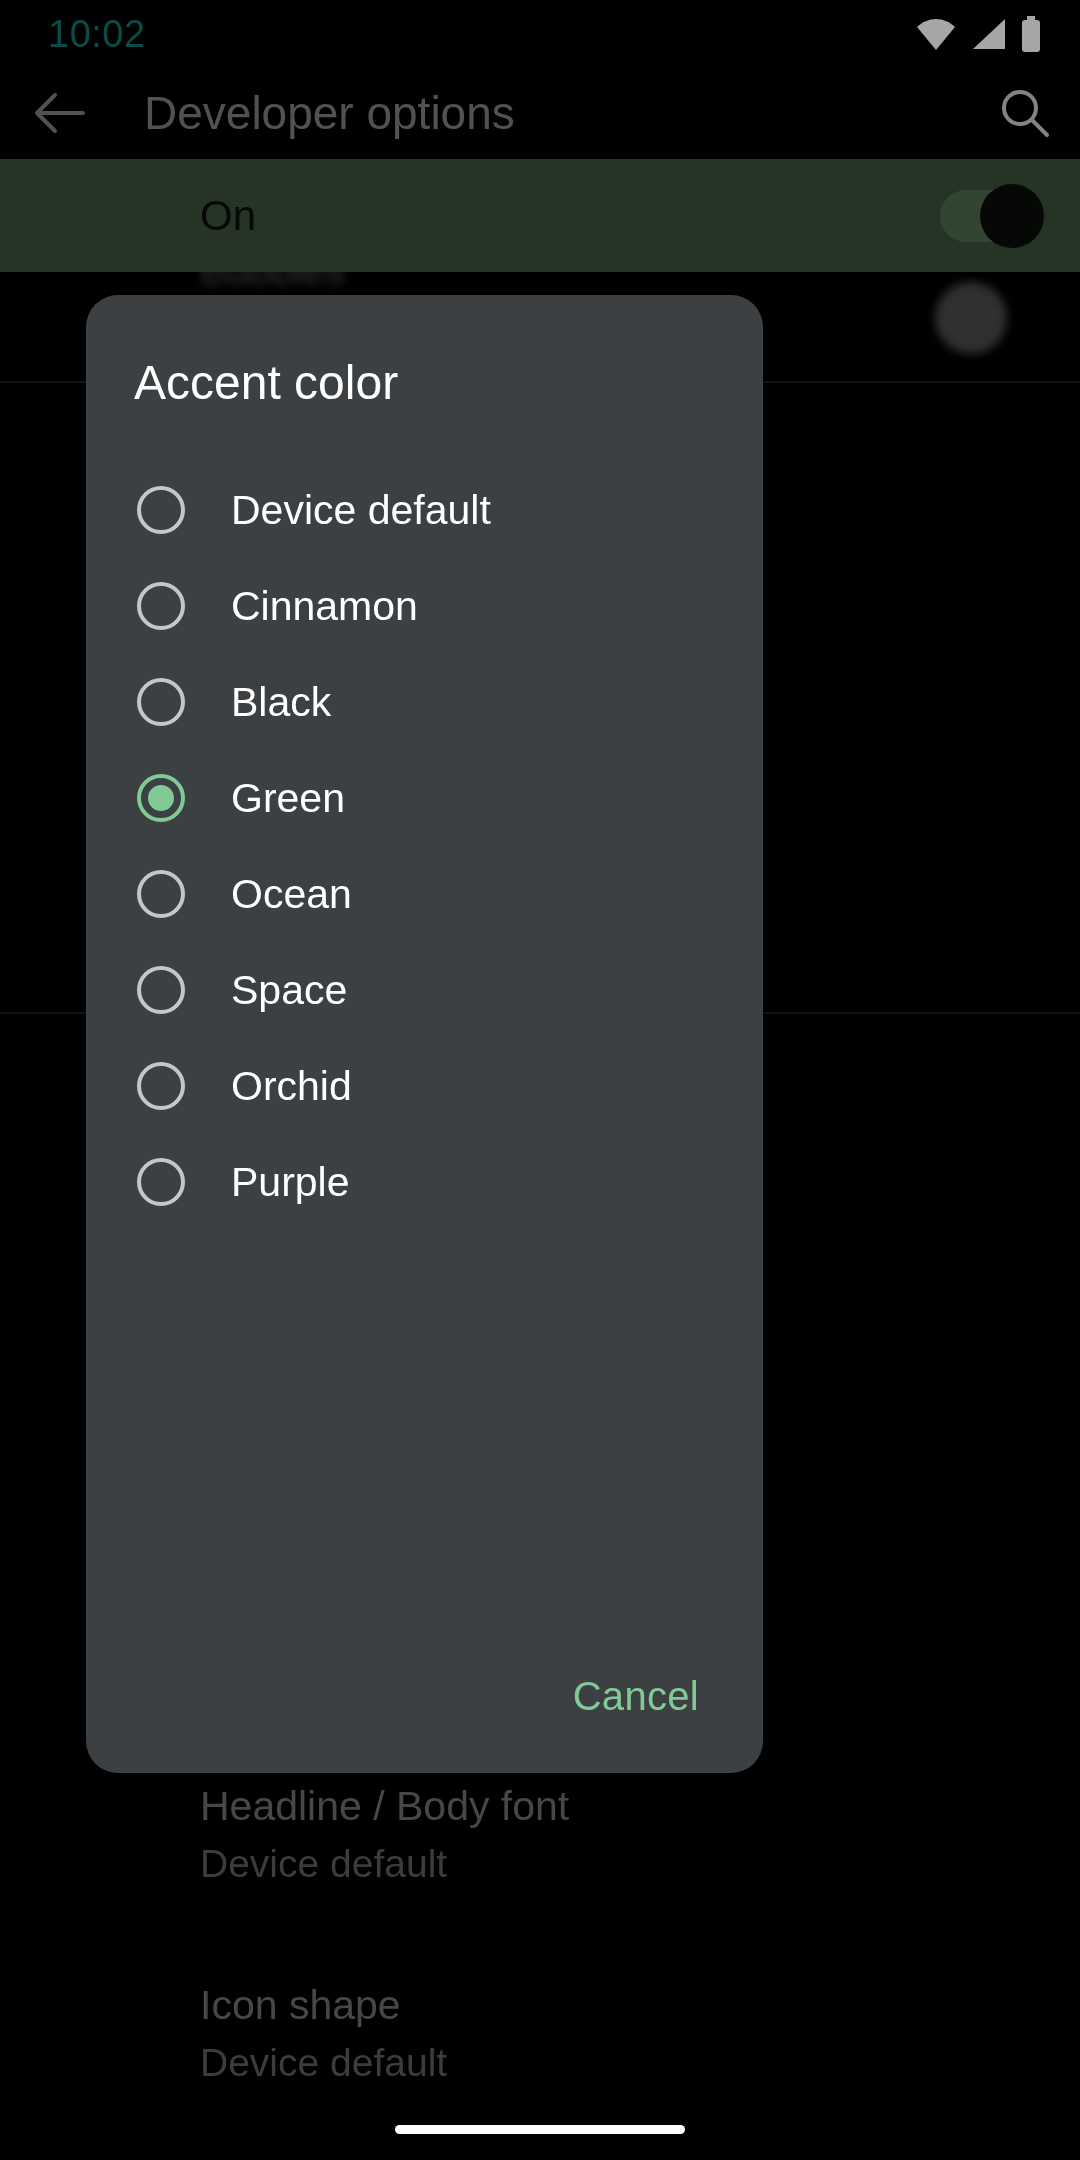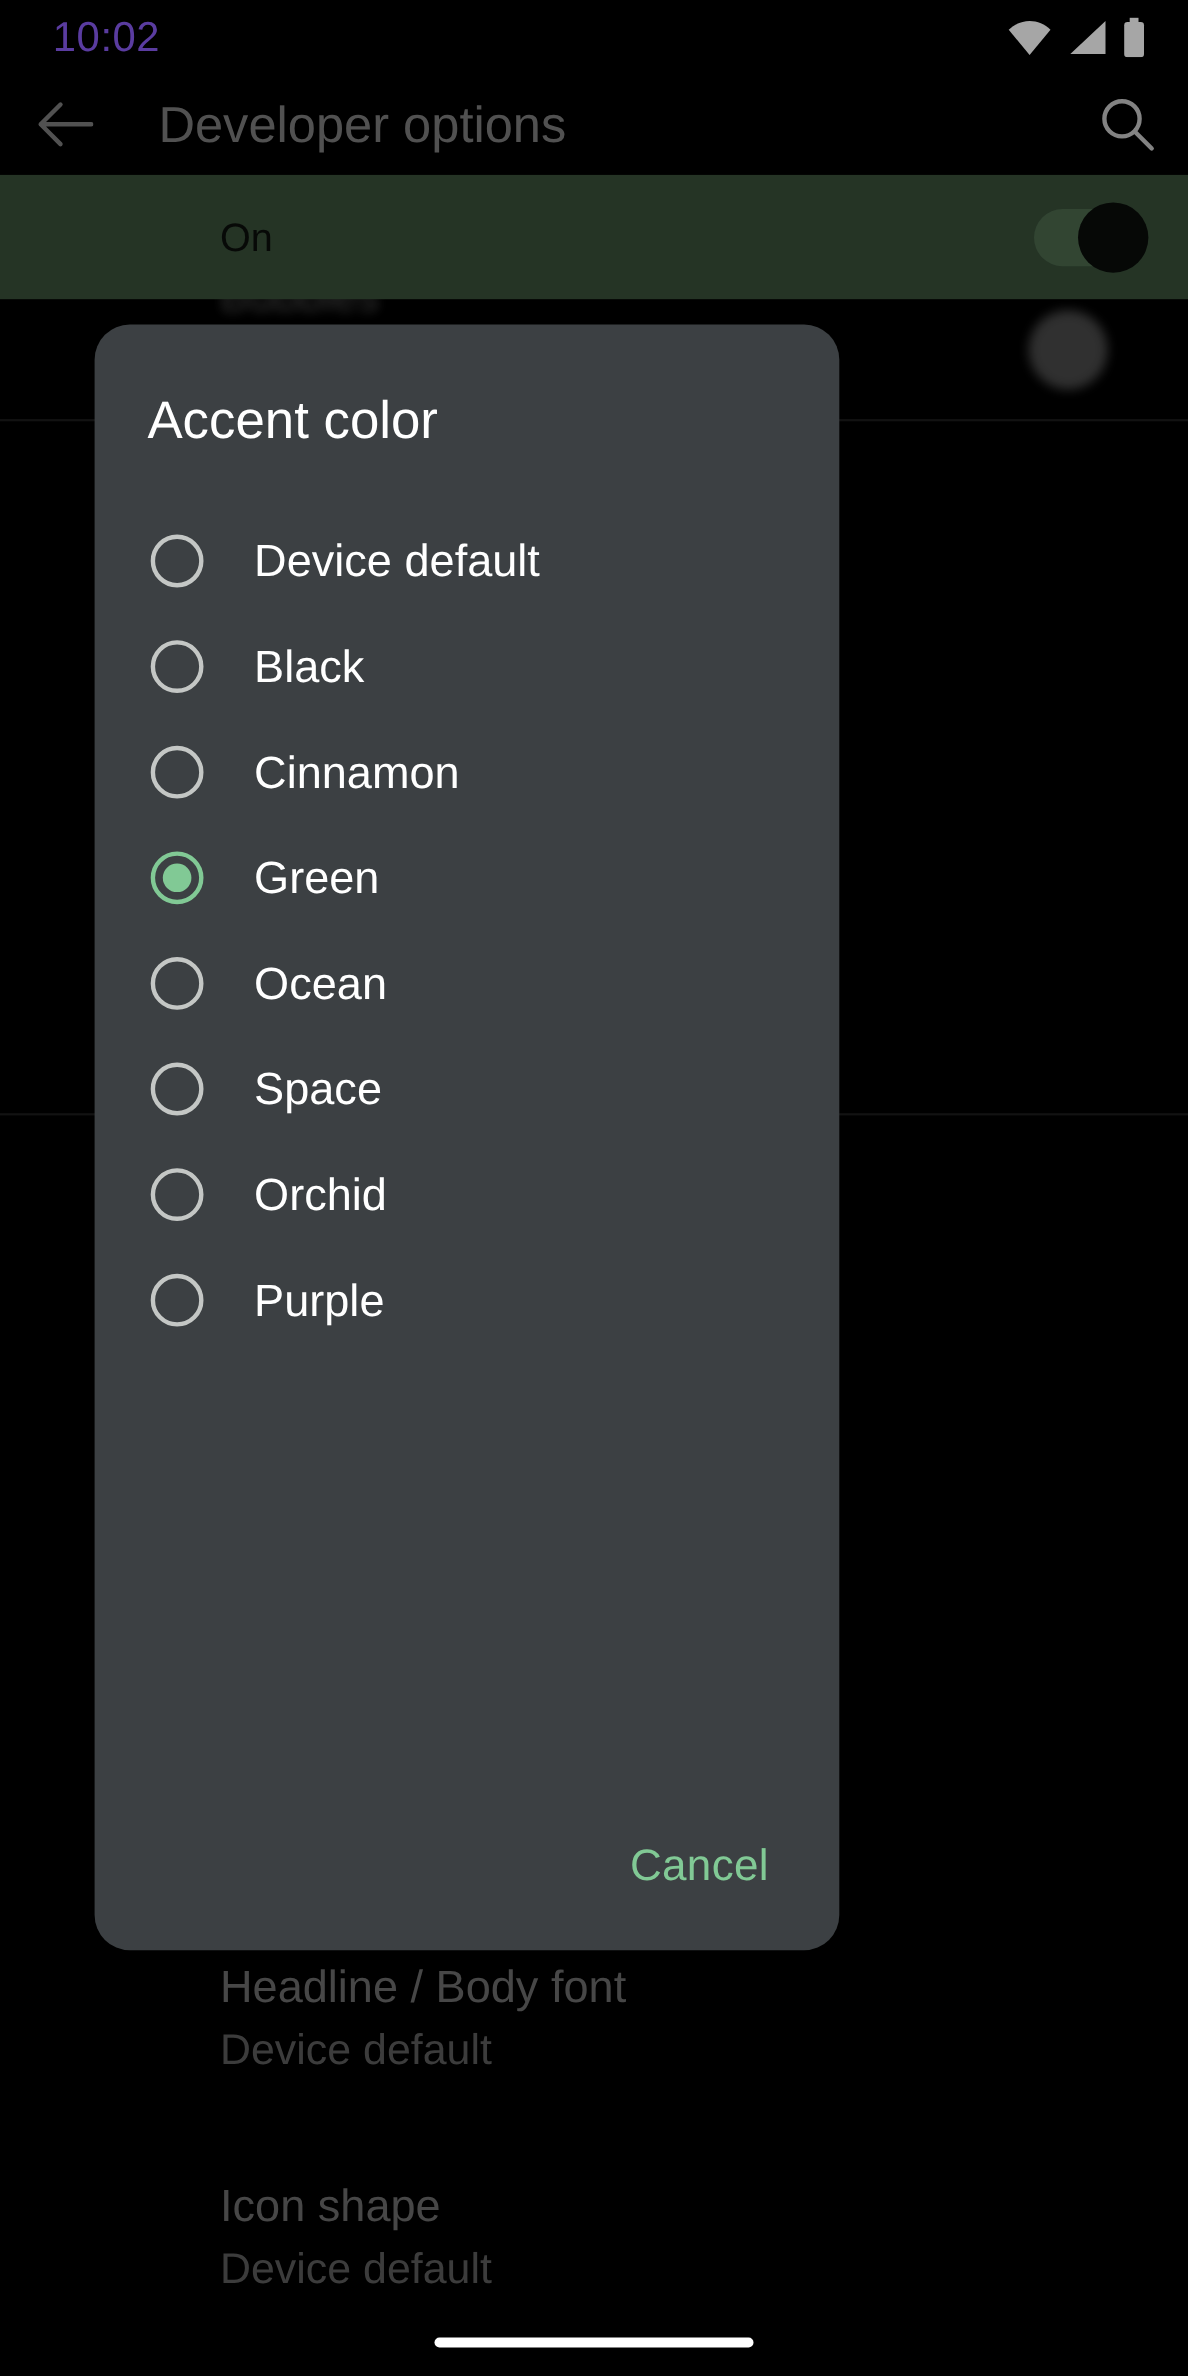--- a/index.html
+++ b/index.html
@@ -19,21 +19,21 @@
   
   #status-bar {
     position:absolute; top:0; left:0;
     width:1080px; height:68px;
     display:flex; align-items:center;
     justify-content:space-between;
     padding:0 38px 0 48px;
     z-index:5;
   }
   #status-clock {
-    color:#8b5cf6; font-size:38px; font-weight:500;
+    color:#0f766e; font-size:38px; font-weight:500;
     letter-spacing:0.5px;
   }
   #status-icons { display:flex; align-items:center; gap:13px; }
   .sb-ico { display:block; }
 
   
   #app-bar {
     position:absolute; top:68px; left:0;
     width:1080px; height:90px;
     display:flex; align-items:center;
@@ -58,21 +58,21 @@
   
   #master-switch-row {
     position:absolute; top:159px; left:0;
     width:1080px; height:113px;
     background:#39503a;
     display:flex; align-items:center;
     padding:0 44px 0 200px;
   }
   #master-switch-label {
     color:#0c0f0c;
-    font-size:36px;
+    font-size:42px;
     font-weight:400;
     flex:1;
   }
   #master-switch-track {
     position:relative;
     width:96px; height:52px;
     border-radius:26px;
     background:#4d6a4e;
   }
   #master-switch-thumb {
@@ -252,26 +252,26 @@
 
     <div id="options-list">
 
       <div class="option-row">
         <div class="radio"></div>
         <div class="option-label">Device default</div>
       </div>
 
       <div class="option-row">
         <div class="radio"></div>
+        <div class="option-label">Cinnamon</div>
+      </div>
+
+      <div class="option-row">
+        <div class="radio"></div>
         <div class="option-label">Black</div>
-      </div>
-
-      <div class="option-row">
-        <div class="radio"></div>
-        <div class="option-label">Cinnamon</div>
       </div>
 
       <div class="option-row">
         <div class="radio checked"></div>
         <div class="option-label">Green</div>
       </div>
 
       <div class="option-row">
         <div class="radio"></div>
         <div class="option-label">Ocean</div>

